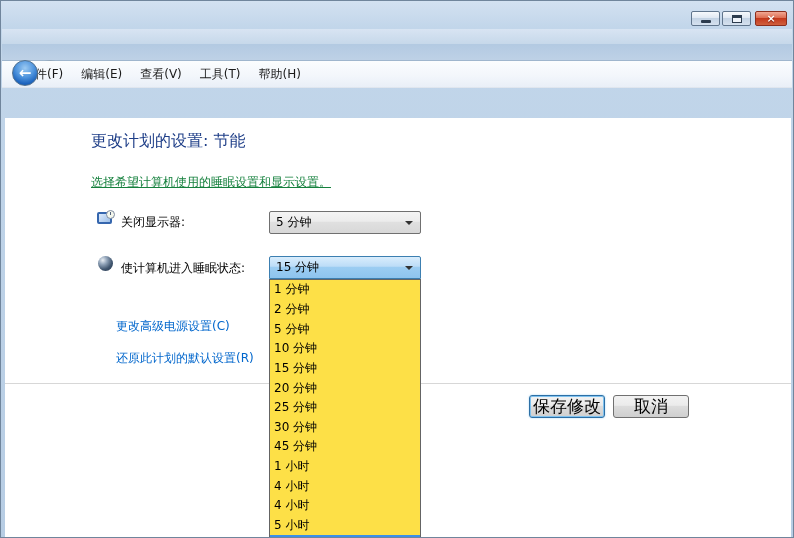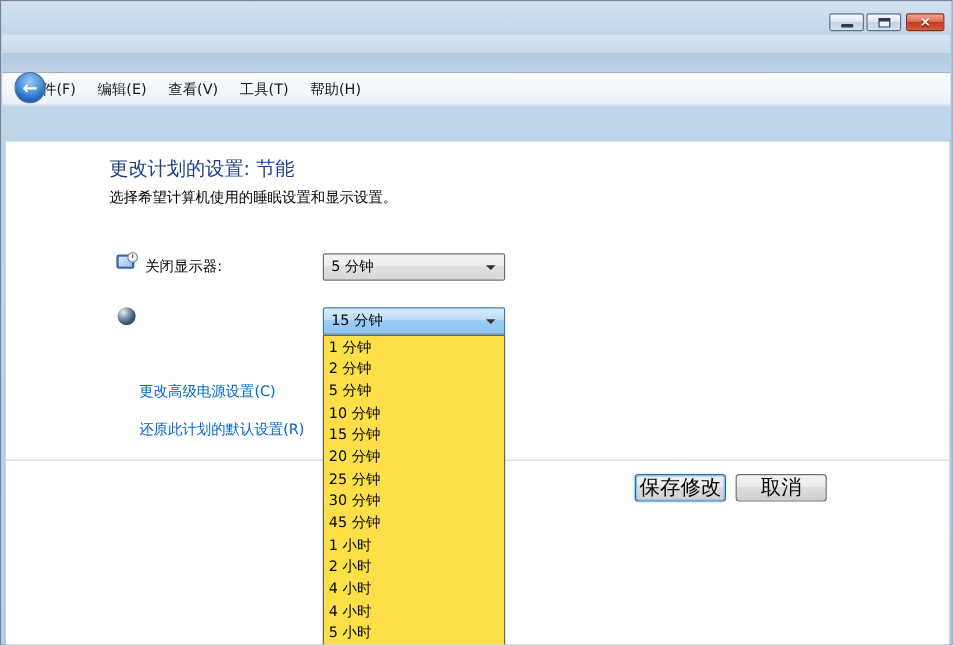--- a/index.html
+++ b/index.html
@@ -40,21 +40,21 @@
     border:1px solid #8ba0b4;border-radius:2px;display:flex;align-items:center;padding:0 6px;}
   .search-ph{font-size:12px;font-style:italic;color:#787878;flex:1;}
   
   .menubar{position:absolute;left:1px;right:1px;top:60px;height:27px;
     background:linear-gradient(180deg,#fbfdfe 0%,#f2f6fb 60%,#e9eff7 100%);
     border-bottom:1px solid #e0e6ee;display:flex;align-items:center;padding-left:12px;}
   .menuitem{font-size:12px;color:#1a1a1a;padding:3px 9px;}
   
   .content{position:absolute;left:4px;top:87px;width:786px;height:443px;background:#fff;margin-top:30px;}
   .page-title{position:absolute;left:86px;top:13px;font-size:16px;color:#1d3d87;}
-  .page-sub{position:absolute;left:86px;top:38px;font-size:12px;color:#000000;}
+  .page-sub{position:absolute;left:86px;top:56px;font-size:12px;color:#15803d;text-decoration:underline;}
   .row-label{position:absolute;font-size:12px;color:#000;text-align:right;}
   
   .icon-display{position:absolute;left:92px;top:92px;width:18px;height:16px;}
   .icon-display .scr{position:absolute;left:0;top:2px;width:15px;height:12px;border:2px solid #3566ae;
     border-radius:2px;background:linear-gradient(135deg,#dceafc,#9dbfe8);}
   .icon-display .clk{position:absolute;right:0;top:0;width:9px;height:9px;border-radius:50%;
     border:1px solid #7d8aa0;background:#f4f7ec;}
   .icon-display .clk::after{content:"";position:absolute;left:3px;top:1px;width:1px;height:3px;background:#51617a;}
   
   .icon-moon{position:absolute;left:93px;top:138px;width:15px;height:15px;border-radius:50%;
@@ -165,37 +165,37 @@
       <span class="scr"></span>
         <span class="clk"></span>
     </span>
     <span class="row-label" style="left:116px;top:96px;">关闭显示器:</span>
     <div class="combo combo-closed" style="left:264px;top:93px;">
       <span>5 分钟</span>
       <span class="combo-arrow"></span>
     </div>
 
     <span class="icon-moon"></span>
+    <span class="row-label" style="left:116px;top:142px;">使计算机进入睡眠状态:</span>
     <div class="combo combo-open" style="left:264px;top:138px;">
       <span>15 分钟</span>
       <span class="combo-arrow"></span>
     </div>
 
     <div class="droplist">
       <div class="dropitem">1 分钟</div>
       <div class="dropitem">2 分钟</div>
       <div class="dropitem">5 分钟</div>
       <div class="dropitem">10 分钟</div>
       <div class="dropitem">15 分钟</div>
       <div class="dropitem">20 分钟</div>
       <div class="dropitem">25 分钟</div>
       <div class="dropitem">30 分钟</div>
       <div class="dropitem">45 分钟</div>
       <div class="dropitem">1 小时</div>
-      <div class="dropitem">2 小时</div>
       <div class="dropitem">4 小时</div>
       <div class="dropitem">4 小时</div>
       <div class="dropitem">5 小时</div>
       <div class="dropitem sel">从不</div>
     </div>
 
     <a class="tasklink" style="left:111px;top:232px;" href="#">还原此计划的默认设置(R)</a>
     <a class="tasklink" style="left:111px;top:200px;" href="#">更改高级电源设置(C)</a>
 
     <div class="divider"></div>

